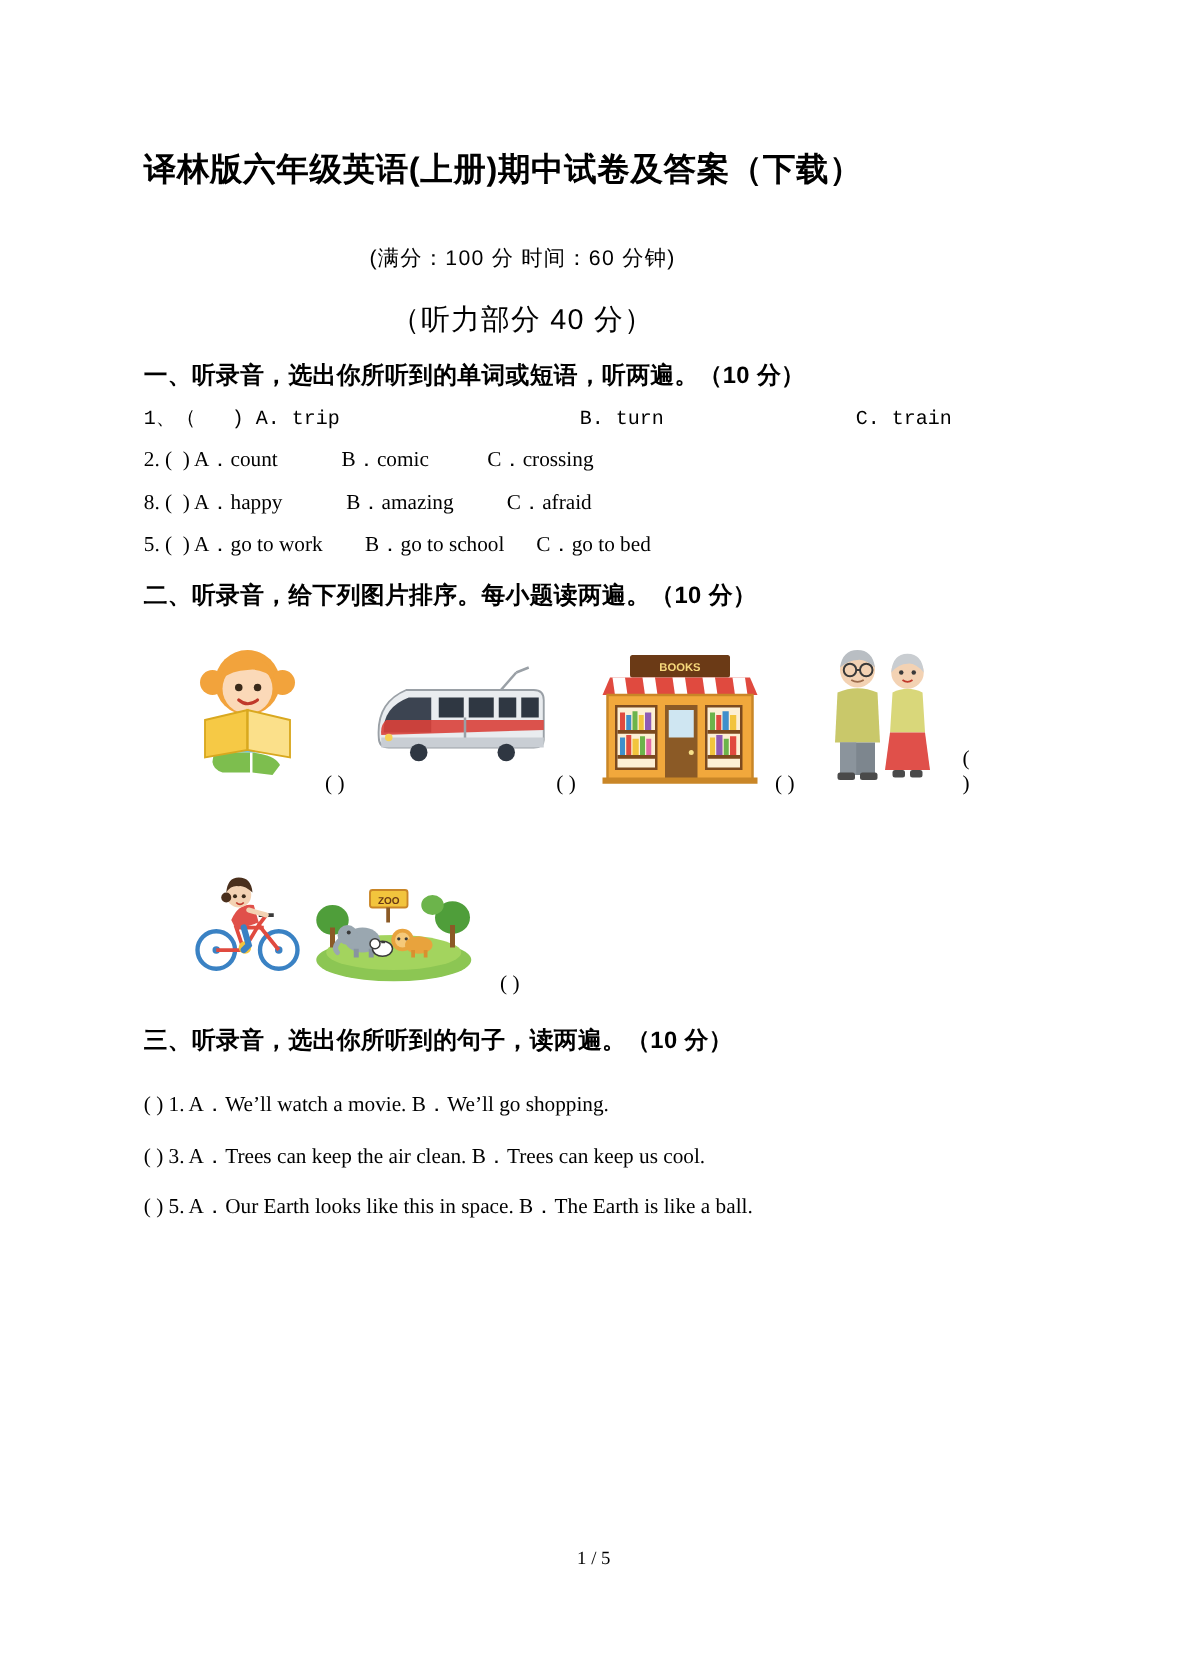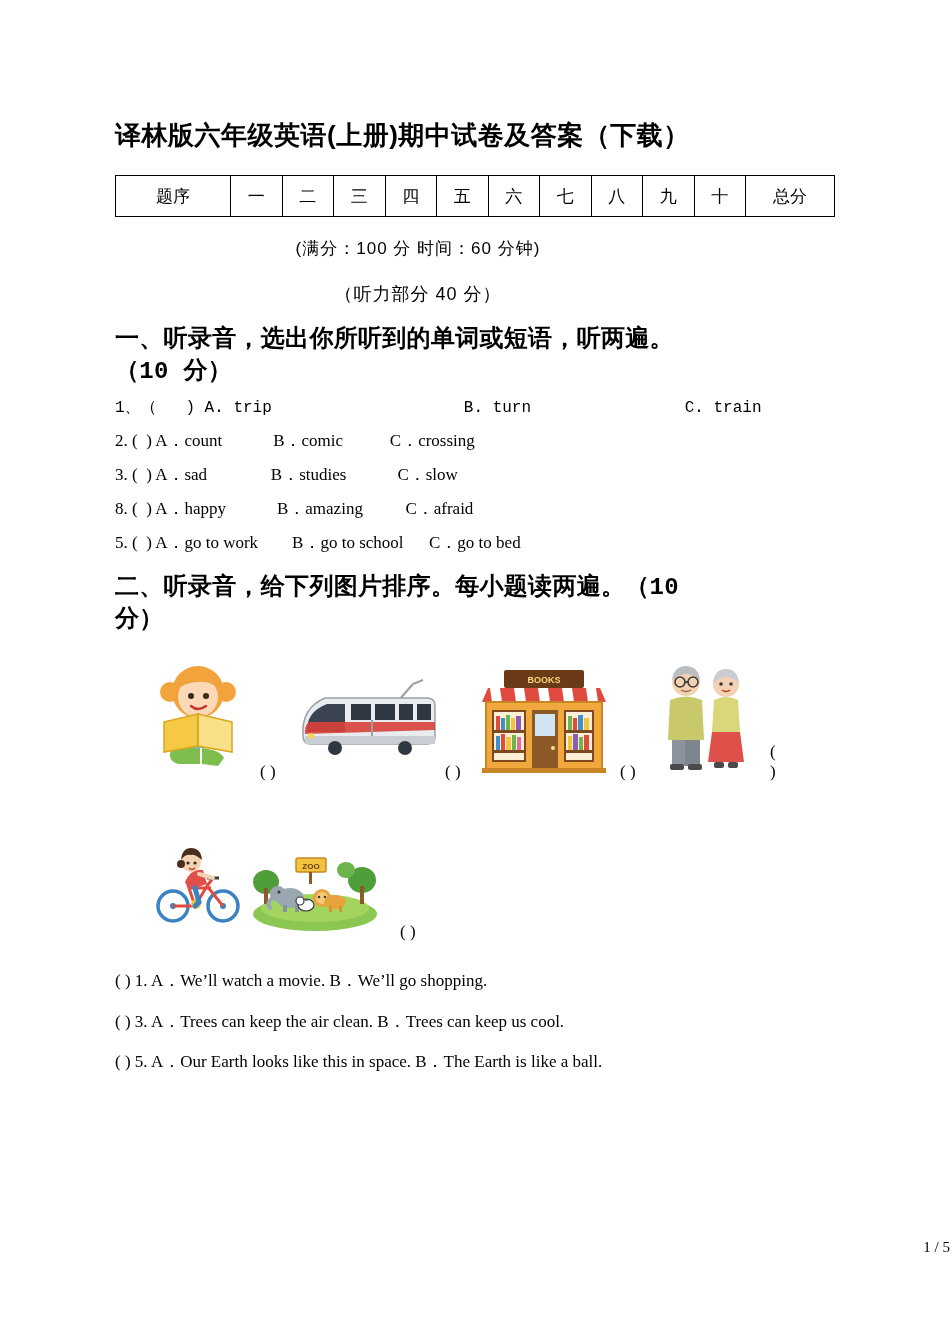--- a/index.html
+++ b/index.html
@@ -55,28 +55,28 @@
 
   .center-line {
     text-align: center;
     font-size: 17px;
     margin-top: 20px;
     font-family: "Liberation Sans", sans-serif;
     letter-spacing: 1px;
   }
   .center-line.section {
     margin-top: 22px;
-    font-size: 18px;
+    font-size: 23px;
     text-align: center;
   }
 
   .q-heading {
-    font-family: Liberation Mono, monospace;
+    font-family: Liberation Sans, sans-serif;
     font-weight: bold;
-    font-size: 24px;
+    font-size: 19px;
     margin-top: 16px;
     letter-spacing: 0.3px;
   }
 
   .opt-line {
     font-size: 17px;
     margin-top: 11px;
     white-space: pre;
     font-family: "Liberation Serif", serif;
   }
@@ -128,59 +128,44 @@
   .bikekid { width: 88px; height: 82px; }
 
   
   .zoo { width: 130px; height: 84px; }
 
   .page-num {
     position: absolute;
     bottom: 88px;
     left: 0;
     width: 950px;
-    text-align: right;
+    text-align: center;
     font-size: 15px;
     font-family: "Liberation Serif", serif;
   }
 </style>
 </head>
 <body>
 
 <div class="page">
 
   <h1 class="doc-title">译林版六年级英语(上册)期中试卷及答案（下载）</h1>
 
   <table class="score-table">
     <tbody>
-        <tr>
-      <td class="label-col">题序</td>
-      <td>一</td>
-      <td>二</td>
-      <td>三</td>
-      <td>四</td>
-      <td>五</td>
-      <td>六</td>
-      <td>七</td>
-      <td>八</td>
-      <td>九</td>
-      <td>十</td>
-      <td class="total-col">总分</td>
-    </tr>
   </tbody>
     </table>
 
   <div class="center-line">(满分：100 分   时间：60 分钟)</div>
 
   <div class="center-line section">（听力部分 40 分）</div>
 
   <div class="q-heading">一、听录音，选出你所听到的单词或短语，听两遍。（10 分）</div>
   <div class="opt-line mono">1、（   ) A. trip                    B. turn                C. train</div>
   <div class="opt-line">2. (  ) A．count            B．comic           C．crossing</div>
-  <div class="opt-line">3. (  ) A．sad               B．studies            C．slow</div>
   <div class="opt-line">8. (  ) A．happy            B．amazing          C．afraid</div>
   <div class="opt-line">5. (  ) A．go to work        B．go to school      C．go to bed</div>
 
   <div class="q-heading">二、听录音，给下列图片排序。每小题读两遍。（10 分）</div>
 
   <div class="pic-row">
 
     <div class="pic-item" style="left:35px; bottom:14px;">
       <svg class="girl-read" viewBox="0 0 96 110" xmlns="http://www.w3.org/2000/svg">
 
@@ -392,20 +377,21 @@
 
         <ellipse cx="56" cy="57" rx="8" ry="6" fill="#FFFFFF" stroke="#3A3A3A" stroke-width="1.2"></ellipse>
         <circle cx="50" cy="53" r="4" fill="#FFFFFF" stroke="#3A3A3A" stroke-width="1.2"></circle>
         <path d="M55 52 l3 0" stroke="#3A3A3A" stroke-width="1.2"></path>
       </svg>
     </div>
     <div class="brackets" style="left:285px; bottom:0px;">(    )</div>
 
   </div>
 
+  <div class="q-heading" style="margin-top:22px;">三、听录音，选出你所听到的句子，读两遍。（10 分）</div>
 
   <div class="sentence-line" style="margin-top:26px;">(    ) 1. A．We’ll watch a movie.           B．We’ll go shopping.</div>
   <div class="sentence-line">(    ) 3. A．Trees can keep the air clean.        B．Trees can keep us cool.</div>
   <div class="sentence-line">(    ) 5. A．Our Earth looks like this in space.    B．The Earth is like a ball.</div>
 
   <div class="page-num">1 / 5</div>
 
 </div>
 
 </body></html>

